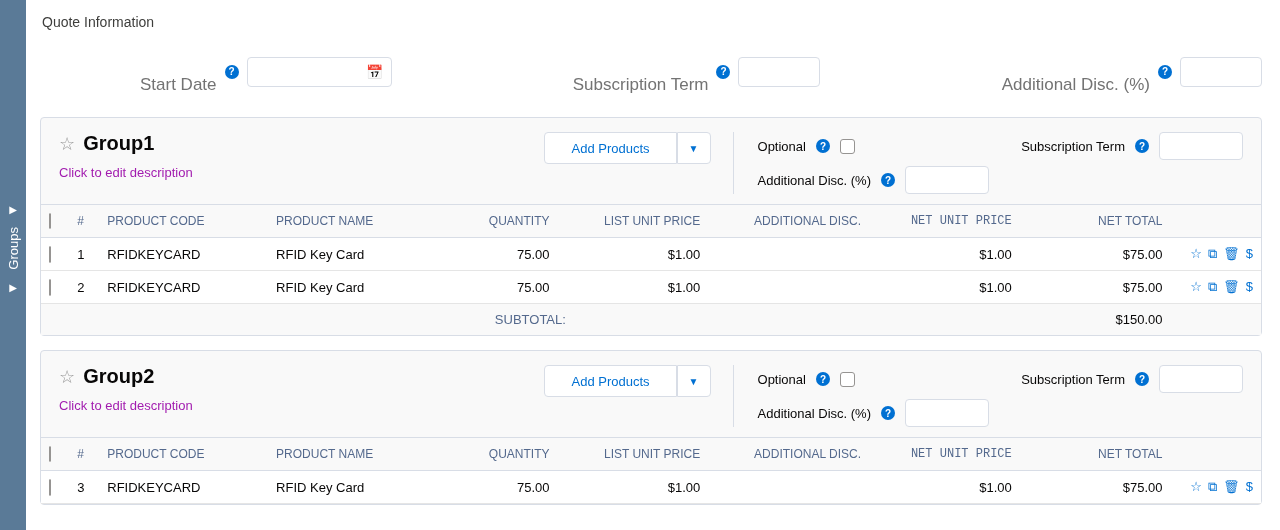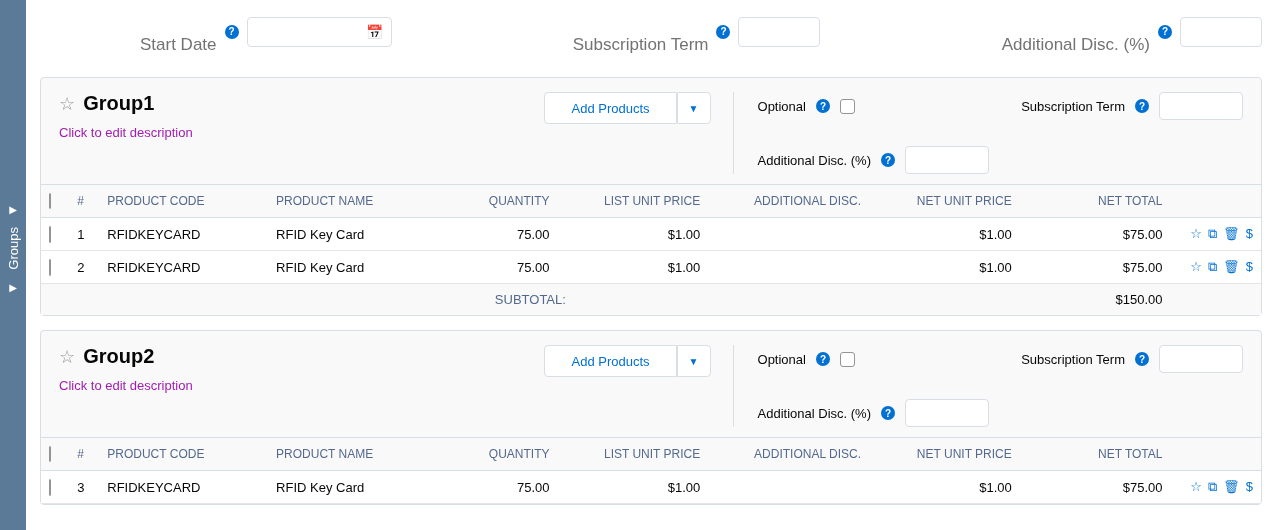--- a/index.html
+++ b/index.html
@@ -29,21 +29,21 @@
 .gh-title { display: flex; align-items: center; gap: 8px; }
 .gh-title .star { color: #999; font-size: 18px; }
 .gh-title h2 { font-size: 20px; font-weight: 700; color: #080707; }
 .gh-desc { font-size: 13px; color: #a21caf; margin-top: 10px; }
 .gh-mid { display: flex; align-items: flex-start; }
 .btn-split { display: flex; }
 .btn-split .btn { border: 1px solid #d8dde6; background: #fff; color: #0070d2; font-size: 13px; height: 32px; padding: 0 26px; cursor: pointer; }
 .btn-split .btn:first-child { border-radius: 4px 0 0 4px; }
 .btn-split .dd { border-radius: 0 4px 4px 0; width: 34px; padding: 0; font-size: 10px; }
 .vline { width: 1px; background: #d8dde6; margin: 0 24px 0 22px; align-self: stretch; }
-.gh-right { display: flex; flex-direction: column; gap: 26px; flex: 1; }
+.gh-right { display: flex; flex-direction: column; gap: 6px; flex: 1; }
 .gh-right-row { display: flex; align-items: center; justify-content: flex-end; gap: 10px; }
 .gh-right-row .spacer { flex: 1; }
 .chk { width: 15px; height: 15px; border: 1px solid #969492; border-radius: 3px; background: #fff; cursor: pointer; flex-shrink:0; }
 .small-input { width: 84px; height: 28px; border: 1px solid #d8dde6; border-radius: 4px; background: #fff; }
 
 .tbl { width: 100%; border-collapse: collapse; background: #fff; }
 .tbl th { text-align: left; font-weight: 400; font-size: 12px; color: #54698d; padding: 9px 8px; border-top: 1px solid #d8dde6; border-bottom: 1px solid #d8dde6; background: #f9f9f9; white-space: nowrap; }
 .tbl td { padding: 8px 8px; font-size: 13px; color: #080707; border-bottom: 1px solid #e5e5e5; }
 .tbl th.r, .tbl td.r { text-align: right; }
 .row-actions { display: flex; gap: 6px; justify-content: flex-end; }
@@ -52,35 +52,36 @@
 .subtotal-row .lbl { text-align: center; color: #54698d; }
 .subtotal-row .val { text-align: right; font-weight: 400; }
 
 .col-chk { width: 28px; }
 .col-num { width: 30px; }
 .col-code { width: 168px; }
 .col-name { width: 168px; }
 .col-qty { width: 120px; }
 .col-list { width: 150px; }
 .col-disc { width: 160px; }
-.col-net { width: 150px; }
+.col-net { width: 150px; font-family: Liberation Mono, monospace; }
 .col-total { width: 150px; }
 .col-act { width: 90px; }
 </style>
 </head>
 <body>
 
 <div class="page">
   <div class="side-rail">
     <span class="arrow">▶</span>
     <span class="label">Groups</span>
     <span class="arrow">▶</span>
   </div>
 
   <div class="content">
+    <div class="section-title">Quote Information</div>
 
     <div class="qi-row">
       <div class="qi-field">
         <label>Start Date</label>
         <span class="help-icon">?</span>
         <div class="date-input" style="position:relative">
           <input class="text-input date-input" style="">
           <span class="cal-icon">📅</span>
         </div>
       </div>

